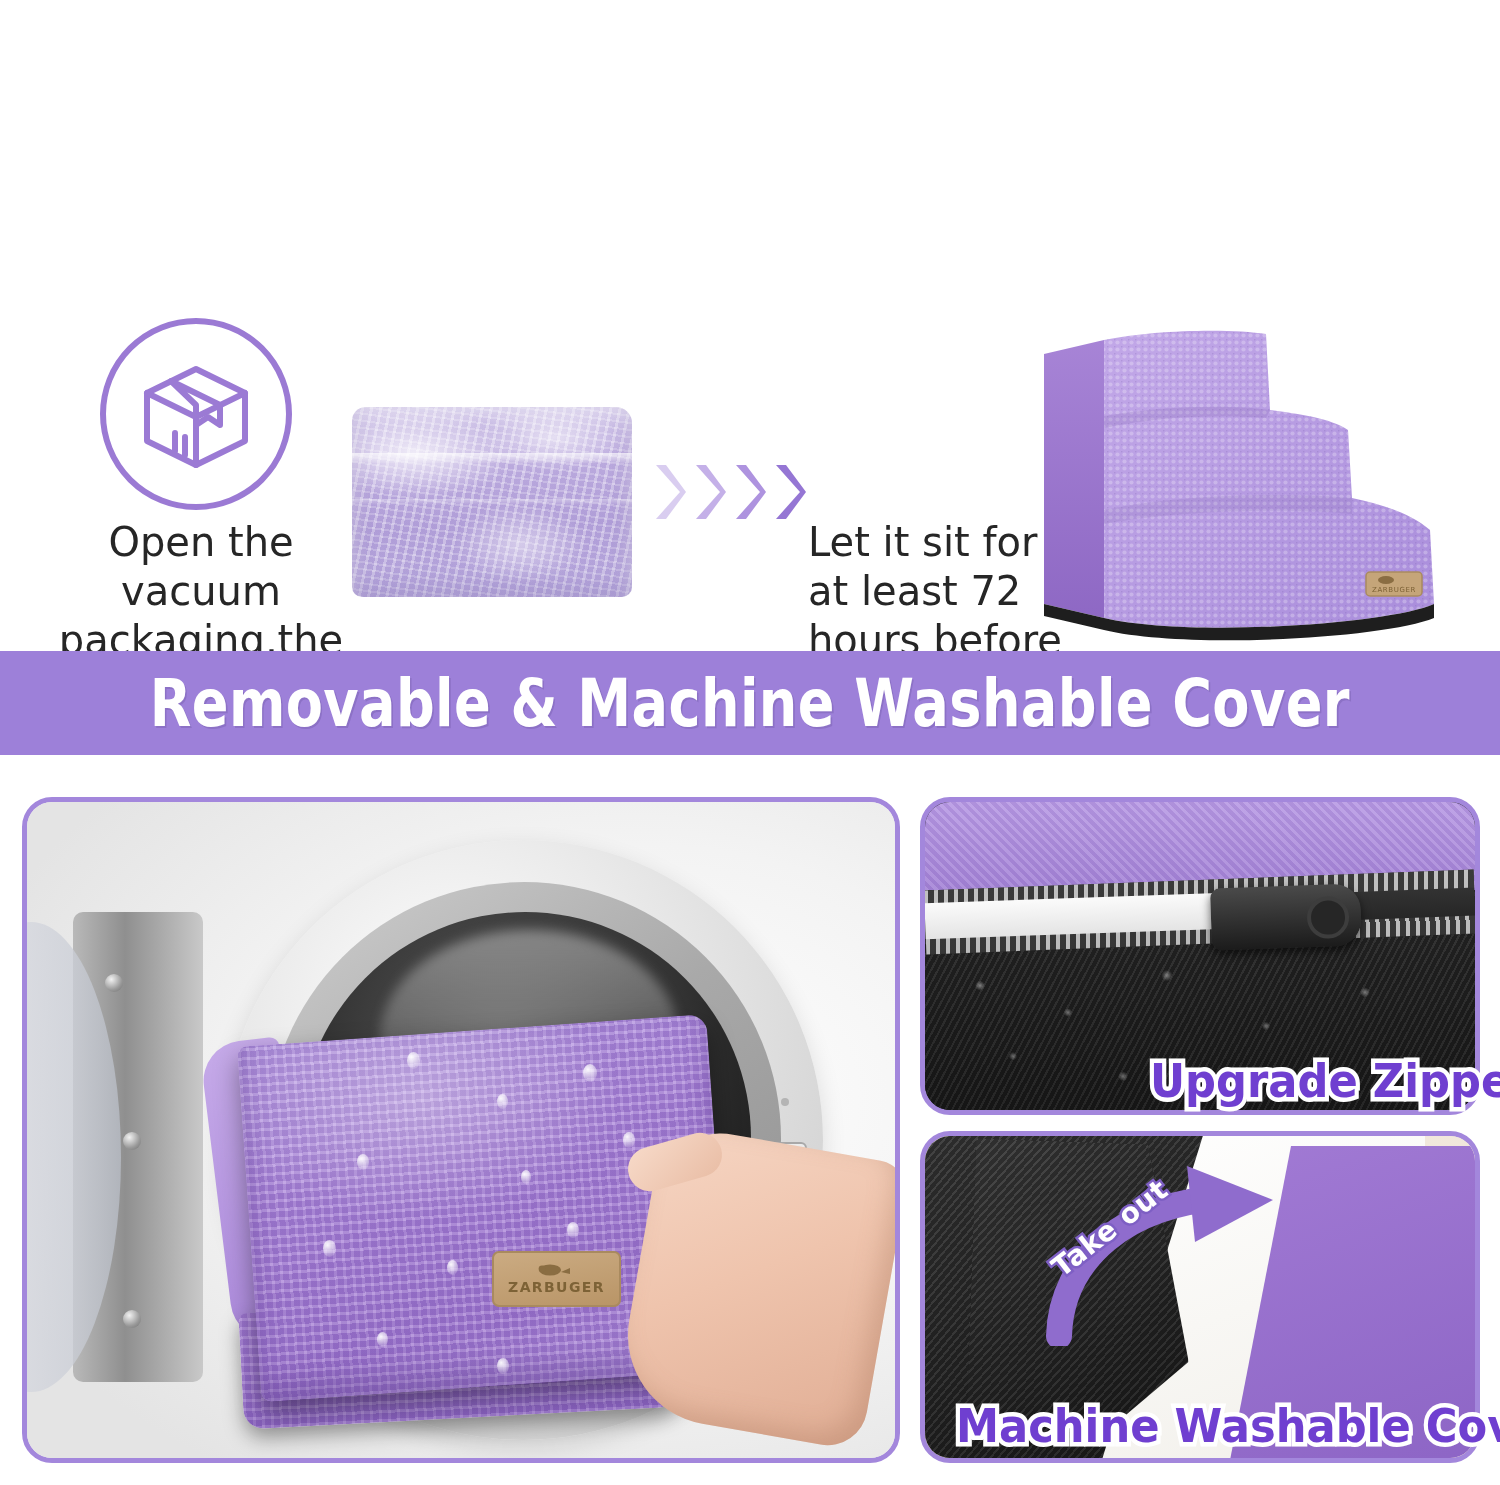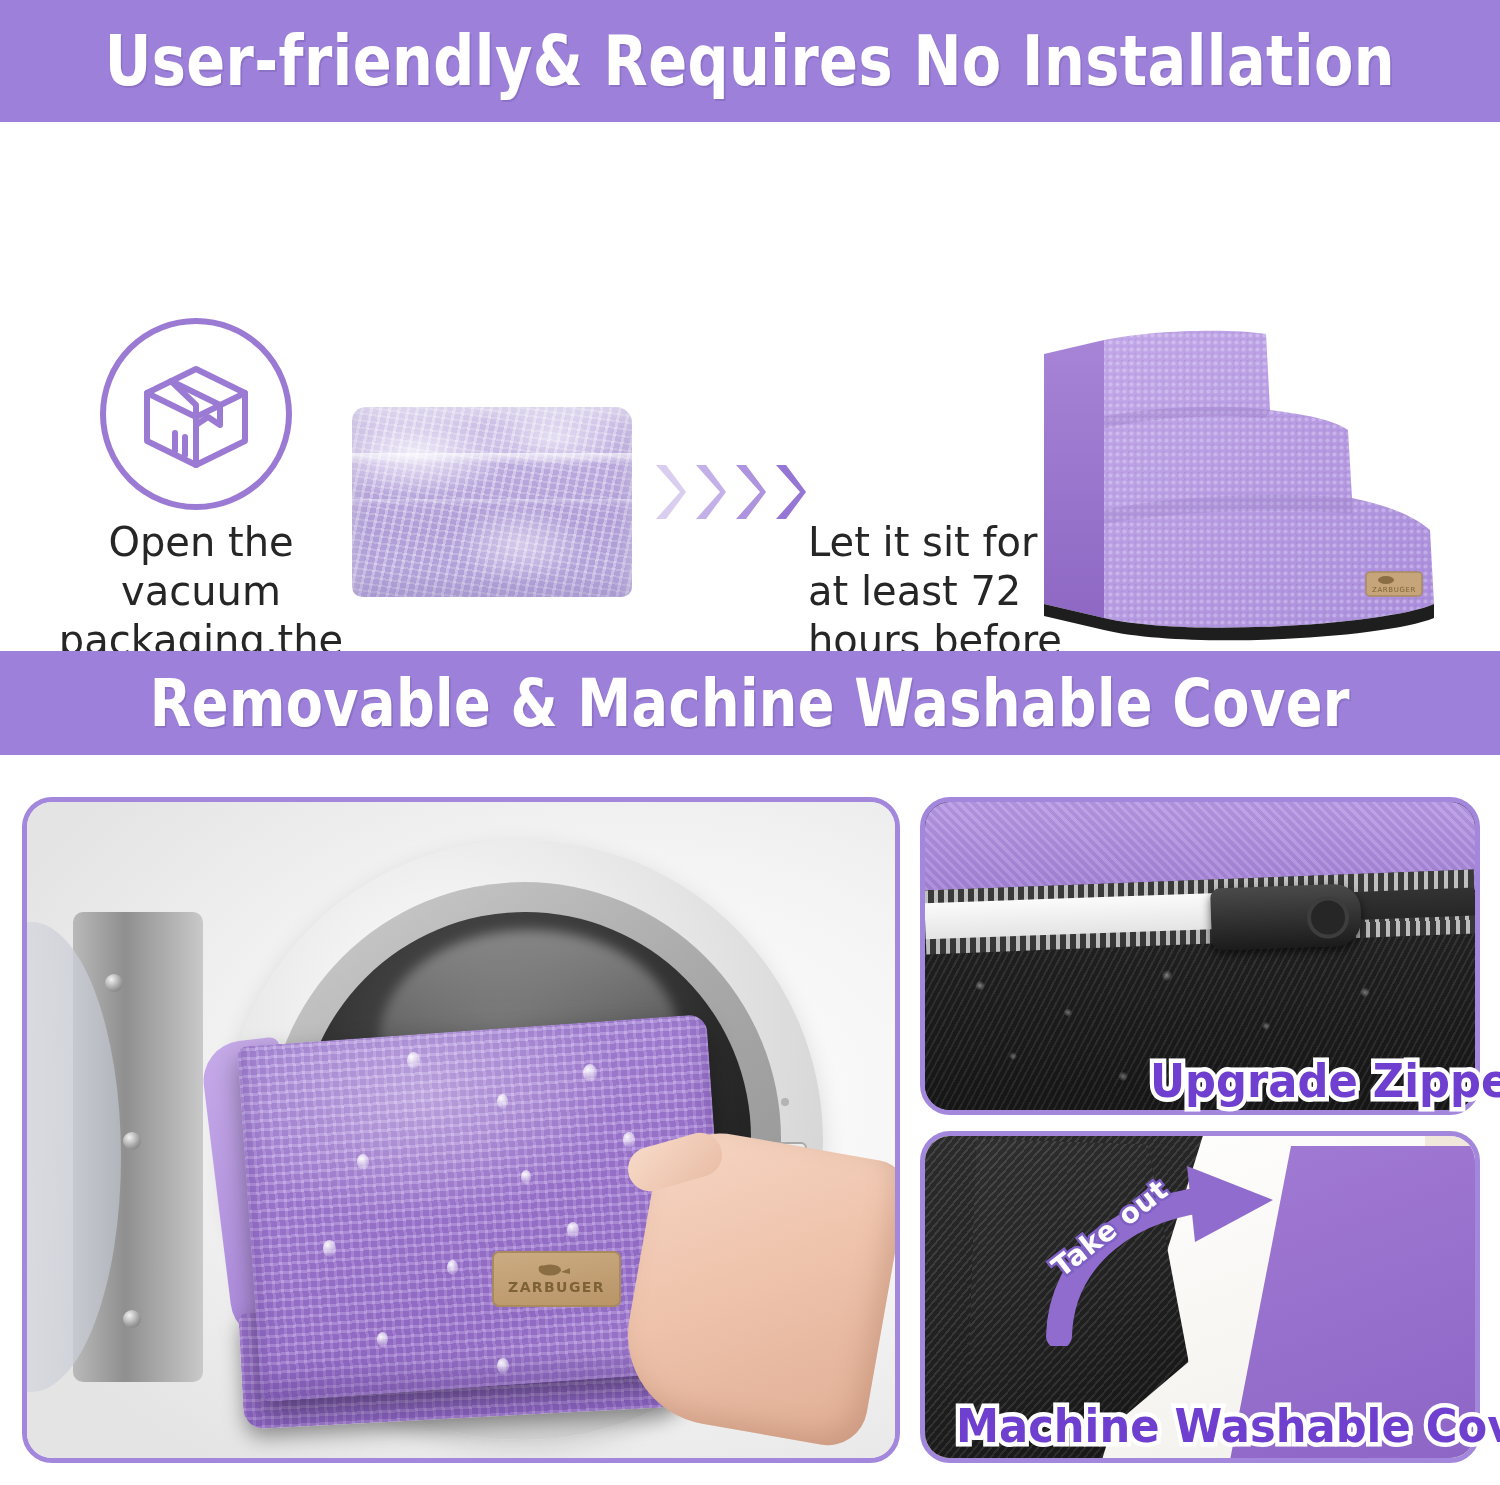--- a/index.html
+++ b/index.html
@@ -203,23 +203,20 @@
       color:#6f3fd0;-webkit-text-stroke:9px #ffffff;paint-order:stroke fill;
       transform:scaleX(.92);transform-origin:left center;}
   #label-zipper{left:1150px;top:1053px;font-size:47px;}
   #label-cover{left:956px;top:1398px;font-size:47px;}
 </style>
 </head>
 <body>
 
 <div class="stage">
 
-  <div class="banner" id="banner-top">
-    <div class="banner-text">User-friendly&amp; Requires No Installation</div>
-  </div>
 
   <div class="top-sec">
 
     <div class="box-circle">
       <svg width="130" height="130" viewBox="0 0 130 130" fill="none" stroke="#9b7ad4" stroke-width="6" stroke-linejoin="round" stroke-linecap="round">
         <path d="M65 20 L114 44 L114 92 L65 116 L16 92 L16 44 Z"></path>
         <path d="M16 44 L65 68 L114 44"></path>
         <path d="M65 68 L65 116"></path>
         <path d="M40 32 L89 56 L89 76 L77 68 L65 76 L65 56 Z"></path>
         <path d="M44 84 L44 102 M54 88 L54 106"></path>

